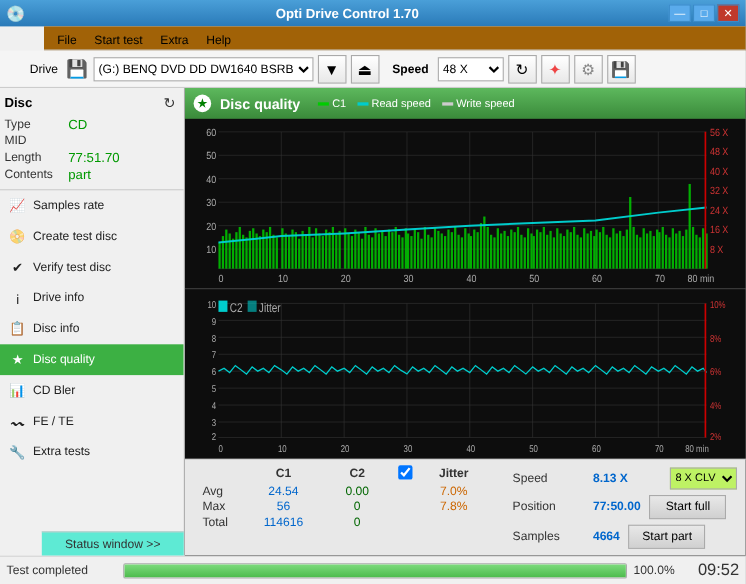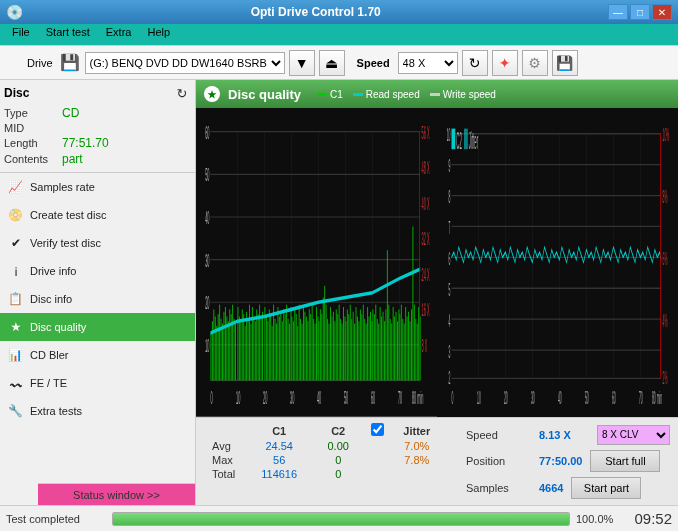--- a/index.html
+++ b/index.html
@@ -37,26 +37,27 @@
       border: 1px solid #3a8bc8;
       color: white;
       font-size: 10px;
       display: flex; align-items: center; justify-content: center;
       cursor: pointer;
     }
     .title-btn.close { background: #c0392b; }
 
     
     .menu-bar {
-      background: #14b8a6;
+      background: #a16207;
       height: 22px;
       display: flex;
-      align-items: flex-start;
+      align-items: flex-end;
       padding: 0 4px;
       border-bottom: 1px solid #ccc;
+      margin-left: 40px;
     }
     .menu-item {
       padding: 2px 8px;
       cursor: pointer;
       font-size: 11px;
     }
 
     
     .drive-toolbar {
       background: #f5f5f5;
@@ -93,21 +94,21 @@
     }
 
     
     .main-layout {
       display: flex;
       height: calc(531px - 24px - 22px - 34px - 26px);
     }
 
     
     .sidebar {
-      width: 196px;
+      width: 168px;
       background: #f0f0f0;
       border-right: 1px solid #ccc;
       display: flex;
       flex-direction: column;
     }
 
     
     .disc-panel {
       background: #f0f0f0;
       border-bottom: 1px solid #ccc;
@@ -178,21 +179,21 @@
     }
     .nav-item .nav-icon {
       width: 16px; height: 16px;
       display: flex; align-items: center; justify-content: center;
       font-size: 12px;
     }
 
     
     .status-window-btn {
       height: 22px;
-      background: #ec4899;
+      background: #5eead4;
       border-top: 1px solid #ccc;
       display: flex;
       align-items: center;
       justify-content: center;
       cursor: pointer;
       font-size: 11px;
       color: #333;
       margin-left: 38px;
     }
 
@@ -289,21 +290,21 @@
       font-size: 15px;
       color: #333;
       width: 40px;
       text-align: right;
     }
 
     
     .charts-wrapper {
       flex: 1;
       display: flex;
-      flex-direction: row;
+      flex-direction: column;
       overflow: hidden;
     }
 
     .chart-top {
       flex: 1;
       position: relative;
       border-bottom: 1px solid #444;
     }
     .chart-bottom {
       flex: 1;
@@ -359,22 +360,22 @@
     .btn-area {
       display: flex;
       flex-direction: column;
       gap: 3px;
       margin-left: auto;
     }
     .spd-select {
       height: 20px;
       font-size: 10px;
       border: 1px solid #aaa;
-      background: #f0abfc;
-      width: 73px;
+      background: #bef264;
+      width: 61px;
     }
   </style>
 </head>
 <body>
 
 <div class="title-bar">
   <span style="font-size:14px;">💿</span>
   <span class="title-bar-title">Opti Drive Control 1.70</span>
   <div class="title-bar-controls">
     <div class="title-btn">—</div>

